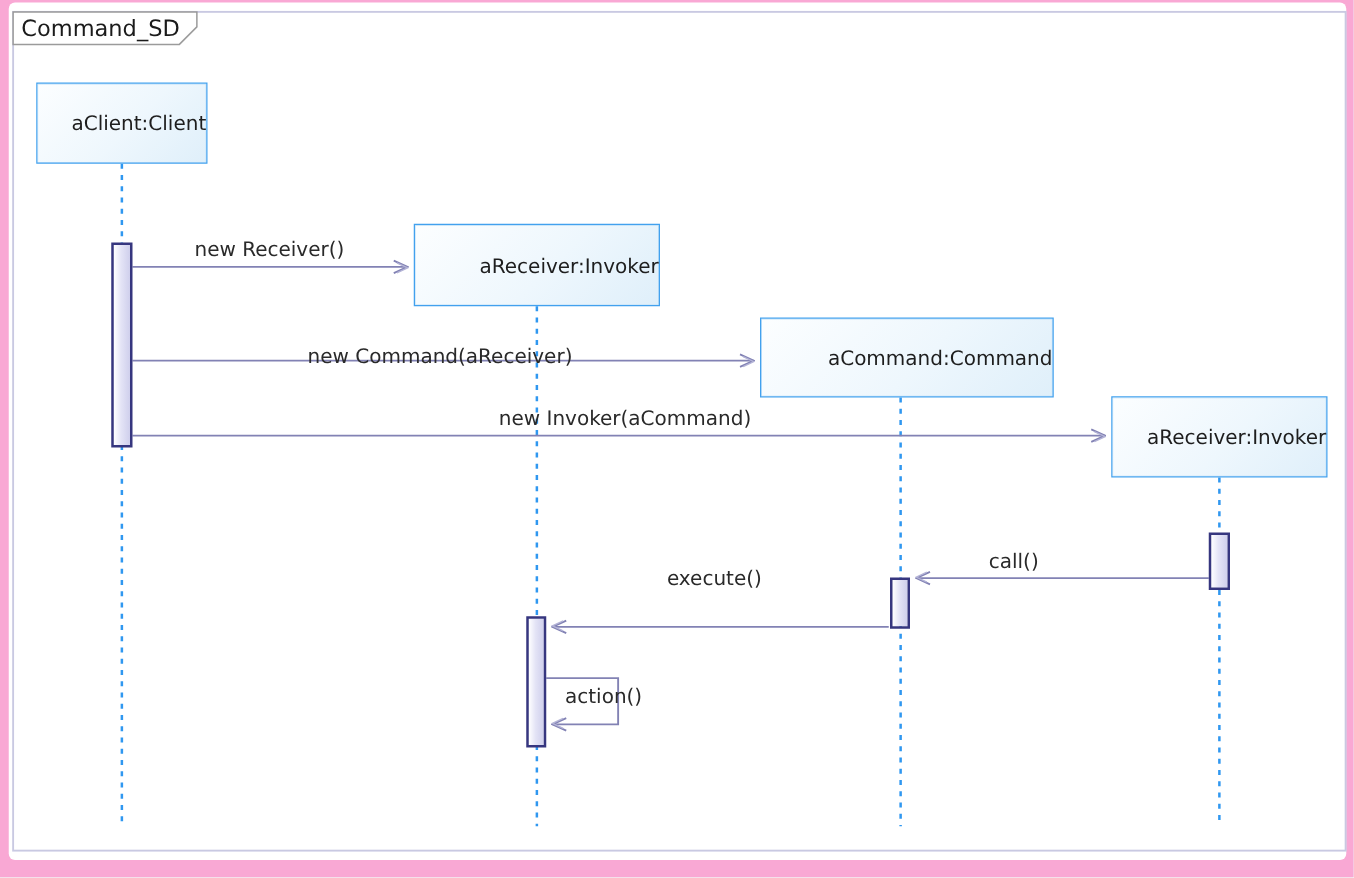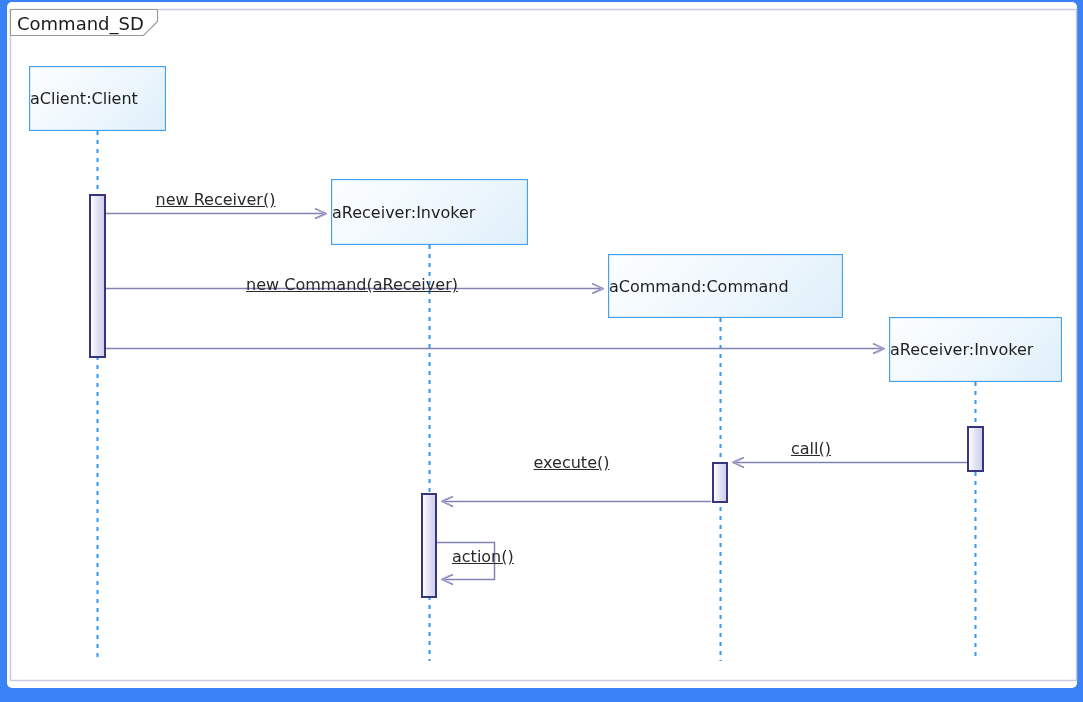--- a/index.html
+++ b/index.html
@@ -1,30 +1,30 @@
 <!DOCTYPE html>
 <html><head>
 <meta charset="utf-8">
 <style>
   html,body{margin:0;padding:0;background:#f0f0f0;}
   *{box-sizing:border-box;}
-  .page{position:relative;width:1083px;height:702px;background:#3b82f6;overflow:hidden;
+  .page{position:relative;width:1083px;height:702px;background:#f9a8d4;overflow:hidden;
         font-family:"DejaVu Sans","Liberation Sans",sans-serif;}
   .canvas{position:absolute;left:7px;top:2px;width:1070px;height:686px;background:#ffffff;border-radius:5px;}
   .gfx{position:absolute;left:0;top:0;width:1083px;height:702px;}
   .frame-title{position:absolute;left:17px;top:13px;width:135px;height:22px;line-height:22px;
                font-size:18px;color:#1b1b1b;white-space:nowrap;}
   .head{position:absolute;border:1.5px solid #42a1ee;
         background:linear-gradient(135deg,#fcfeff 0%,#eef7fd 55%,#dfeffa 100%);
-        display:flex;align-items:center;justify-content:flex-start;
+        display:flex;align-items:center;justify-content:flex-end;
         font-size:16px;color:#1e1e1e;white-space:nowrap;box-shadow:0 0 0 0.5px #bfe0f7 inset;}
   .act{position:absolute;border:2px solid #36367f;
        background:linear-gradient(to right,#ffffff 0%,#e4e4f6 45%,#cfcfec 100%);}
   .msg-label{position:absolute;font-size:16px;line-height:19px;color:#2a2a2a;
-             text-align:center;white-space:nowrap;text-decoration:underline;}
+             text-align:center;white-space:nowrap;}
   .msg-label.left{text-align:right;}
 </style>
 </head>
 <body>
 
 <div class="page">
   <div class="canvas"></div>
 
   <svg class="gfx" width="1083" height="702" viewBox="0 0 1083 702" xmlns="http://www.w3.org/2000/svg">
     <defs>
@@ -66,16 +66,17 @@
     <span>aReceiver:Invoker</span>
   </div>
 
   <div class="act" style="left:89px;top:194px;width:17px;height:164px;"></div>
   <div class="act" style="left:421px;top:493px;width:16px;height:105px;"></div>
   <div class="act" style="left:712px;top:462px;width:16px;height:41px;"></div>
   <div class="act" style="left:967px;top:426px;width:17px;height:46px;"></div>
 
   <div class="msg-label" style="left:148px;top:190px;width:135px;">new Receiver()</div>
   <div class="msg-label" style="left:231px;top:263px;width:242px;margin-top:12px;">new Command(aReceiver)</div>
+  <div class="msg-label" style="left:382px;top:325px;width:236px;">new Invoker(aCommand)</div>
   <div class="msg-label" style="left:781px;top:439px;width:60px;">call()</div>
   <div class="msg-label" style="left:524px;top:453px;width:95px;">execute()</div>
   <div class="msg-label left" style="left:452px;top:547px;">action()</div>
 </div>
 
 </body></html>

